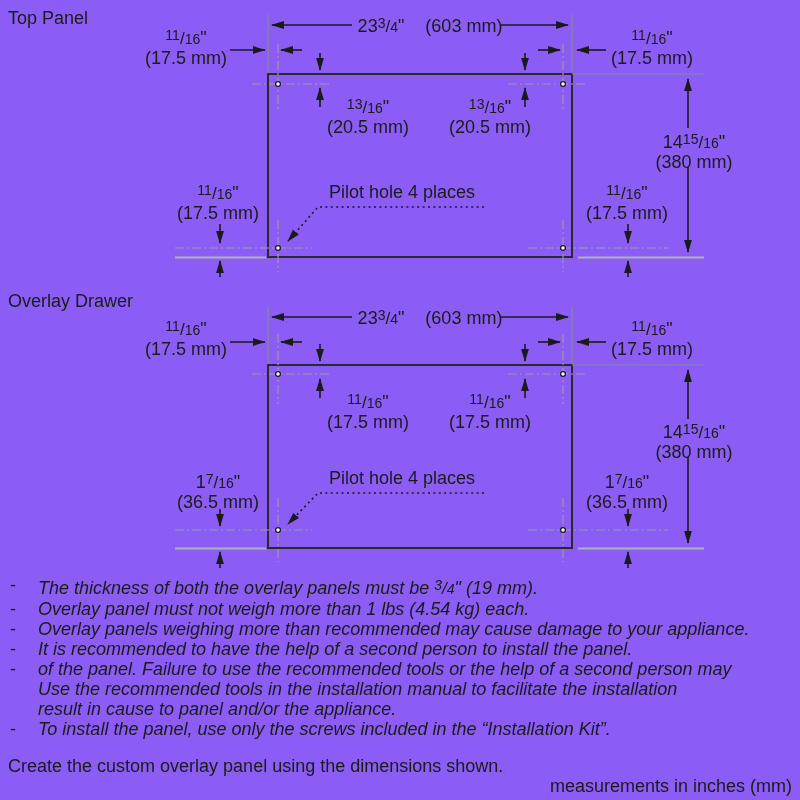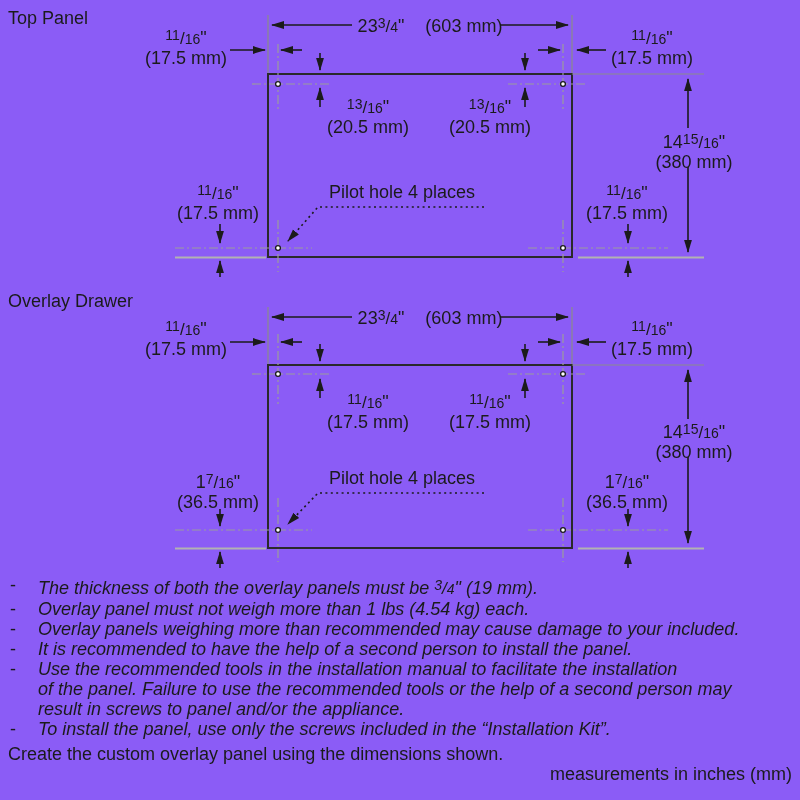--- a/index.html
+++ b/index.html
@@ -29,21 +29,21 @@
   .grayext { stroke:#b2b2b2; stroke-width:2.2; }
   .cline   { stroke:#9c9c9c; stroke-width:1.2; stroke-dasharray:9 3 2 3; }
   .dim     { stroke:#1b1b1b; stroke-width:1.6; }
   .leader  { stroke:#1b1b1b; stroke-width:1.6; stroke-dasharray:2 3.4; fill:none; }
   .hole    { fill:#ffffff; stroke:#1b1b1b; stroke-width:1.3; }
 
   .important { position:absolute; left:8px; top:575px; width:788px; font-size:18px; line-height:20px; }
   .bullet { display:flex; }
   .bullet .dash { flex:0 0 28px; width:28px; padding-left:2px; }
   .bullet .btext { flex:1 1 auto;font-style:italic; }
-  .footer-line { margin-top:5px; }
+  .footer-line { margin-top:17px; }
   .units { text-align:right; padding-right:4px; }
 </style>
 </head>
 <body>
 
 <div class="stage">
 
   <svg class="draw" width="800" height="575" viewBox="0 0 800 575">
     <defs>
       <marker id="ah" markerWidth="13" markerHeight="9" refX="12" refY="4.5" orient="auto" markerUnits="userSpaceOnUse">
@@ -245,34 +245,34 @@
       <div class="btext"><span>The thickness of both the overlay panels must be </span><span><span class="fnum">3</span><span class="fsl">/</span><span class="fden">4</span></span><span>" (19 mm).</span></div>
     </div>
 
     <div class="bullet">
       <div class="dash">-</div>
       <div class="btext">Overlay panel must not weigh more than 1 lbs (4.54 kg) each.</div>
     </div>
 
     <div class="bullet">
       <div class="dash">-</div>
-      <div class="btext">Overlay panels weighing more than recommended may cause damage to your included.</div>
+      <div class="btext">Overlay panels weighing more than recommended may cause damage to your appliance.</div>
     </div>
 
     <div class="bullet">
       <div class="dash">-</div>
       <div class="btext">It is recommended to have the help of a second person to install the panel.</div>
     </div>
 
     <div class="bullet">
       <div class="dash">-</div>
       <div class="btext">
+        <div>of the panel. Failure to use the recommended tools or the help of a second person may</div>
         <div>Use the recommended tools in the installation manual to facilitate the installation</div>
-        <div>of the panel. Failure to use the recommended tools or the help of a second person may</div>
-        <div>result in screws to panel and/or the appliance.</div>
+        <div>result in cause to panel and/or the appliance.</div>
       </div>
     </div>
 
     <div class="bullet">
       <div class="dash">-</div>
       <div class="btext">To install the panel, use only the screws included in the “Installation Kit”.</div>
     </div>
 
     <div class="footer-line">Create the custom overlay panel using the dimensions shown.</div>
     <div class="units">measurements in inches (mm)</div>

